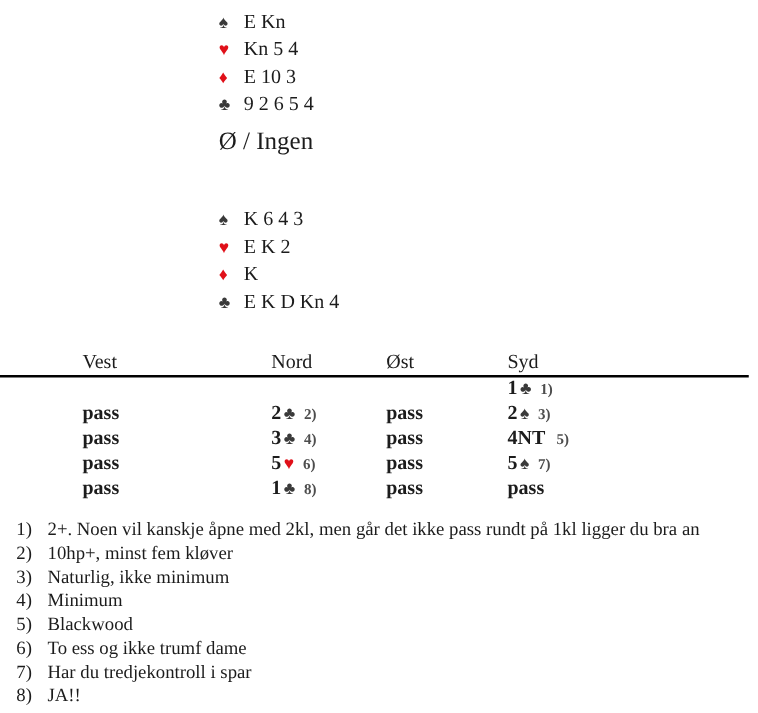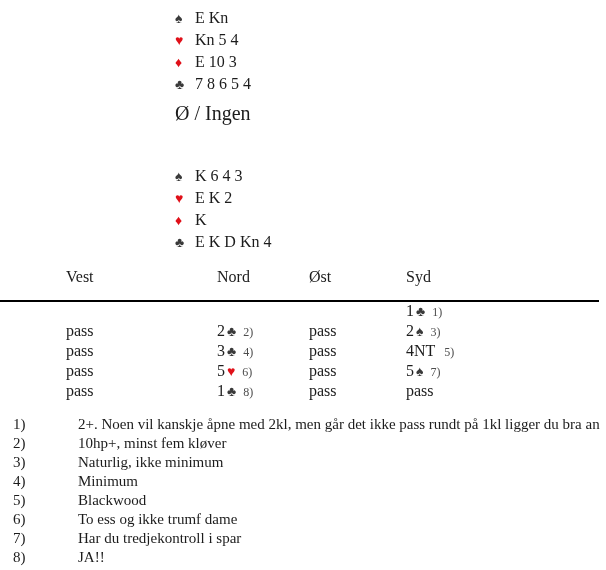--- a/index.html
+++ b/index.html
@@ -5,50 +5,50 @@
   html,body{margin:0;padding:0;background:#fff;}
   .page{position:relative;width:606px;height:570px;background:#ffffff;overflow:hidden;
         font-family:"Liberation Serif",serif;color:#1c1c1c;}
   .hand{position:absolute;left:175px;font-size:16px;line-height:21px;white-space:nowrap;}
   .hand-north{top:7px;}
   .hand-south{top:165px;}
   .suit-sym{display:inline-block;width:20px;font-size:14px;}
   .suit-dark{color:#3a3a3a;}
   .suit-red{color:#e01019;}
   .dealer{position:absolute;left:175px;top:102px;font-size:20px;white-space:nowrap;}
-  .bidhead{position:absolute;left:0;top:268px;width:100%;height:20px;font-size:16px;text-align:right;}
-  .bidrow{position:absolute;left:0;width:100%;height:20px;line-height:20px;font-size:16px;}
+  .bidhead{position:absolute;left:0;top:281px;width:100%;height:20px;font-size:16px;text-align:right;}
+  .bidrow{position:absolute;left:0;width:100%;height:20px;line-height:20px;font-size:16px;font-weight:bold;}
   .r1{top:301px;}.r2{top:321px;}.r3{top:341px;}.r4{top:361px;}.r5{top:381px;}
   .c1,.c2,.c3,.c4{position:absolute;white-space:nowrap;}
   .c1{left:66px;}.c2{left:181px;margin-left:36px;}.c3{left:297px;margin-left:12px;}.c4{left:406px;}
   .bid-suit{font-size:14px;margin-left:2px;}
   .bid-note{font-size:12px;color:#4d4d4d;margin-left:7px;}
   .rule{position:absolute;left:0;top:300px;width:599px;height:2px;background:#000;}
   .footnotes{position:absolute;left:0;top:415px;width:606px;font-size:15px;line-height:19px;}
   .fn{display:flex;white-space:nowrap;}
   .fn-marker{flex:0 0 25px;padding-left:13px;}
-  .fn-text{flex:0 0 auto;margin-left:40px;}
+  .fn-text{flex:0 0 auto;}
 </style>
 </head>
 <body>
 
 <div class="page">
 
   <div class="hand hand-north">
     <div>
       <span class="suit-sym suit-dark">♠</span><span>E Kn</span>
     </div>
     <div>
       <span class="suit-sym suit-red">♥</span><span>Kn 5 4</span>
     </div>
     <div>
       <span class="suit-sym suit-red">♦</span><span>E 10 3</span>
     </div>
     <div>
-      <span class="suit-sym suit-dark">♣</span><span>7 8 6 5 4</span>
+      <span class="suit-sym suit-dark">♣</span><span>9 2 6 5 4</span>
     </div>
   </div>
 
   <div class="dealer">Ø / Ingen</div>
 
   <div class="hand hand-south">
     <div>
       <span class="suit-sym suit-dark">♠</span><span>K 6 4 3</span>
     </div>
     <div>

